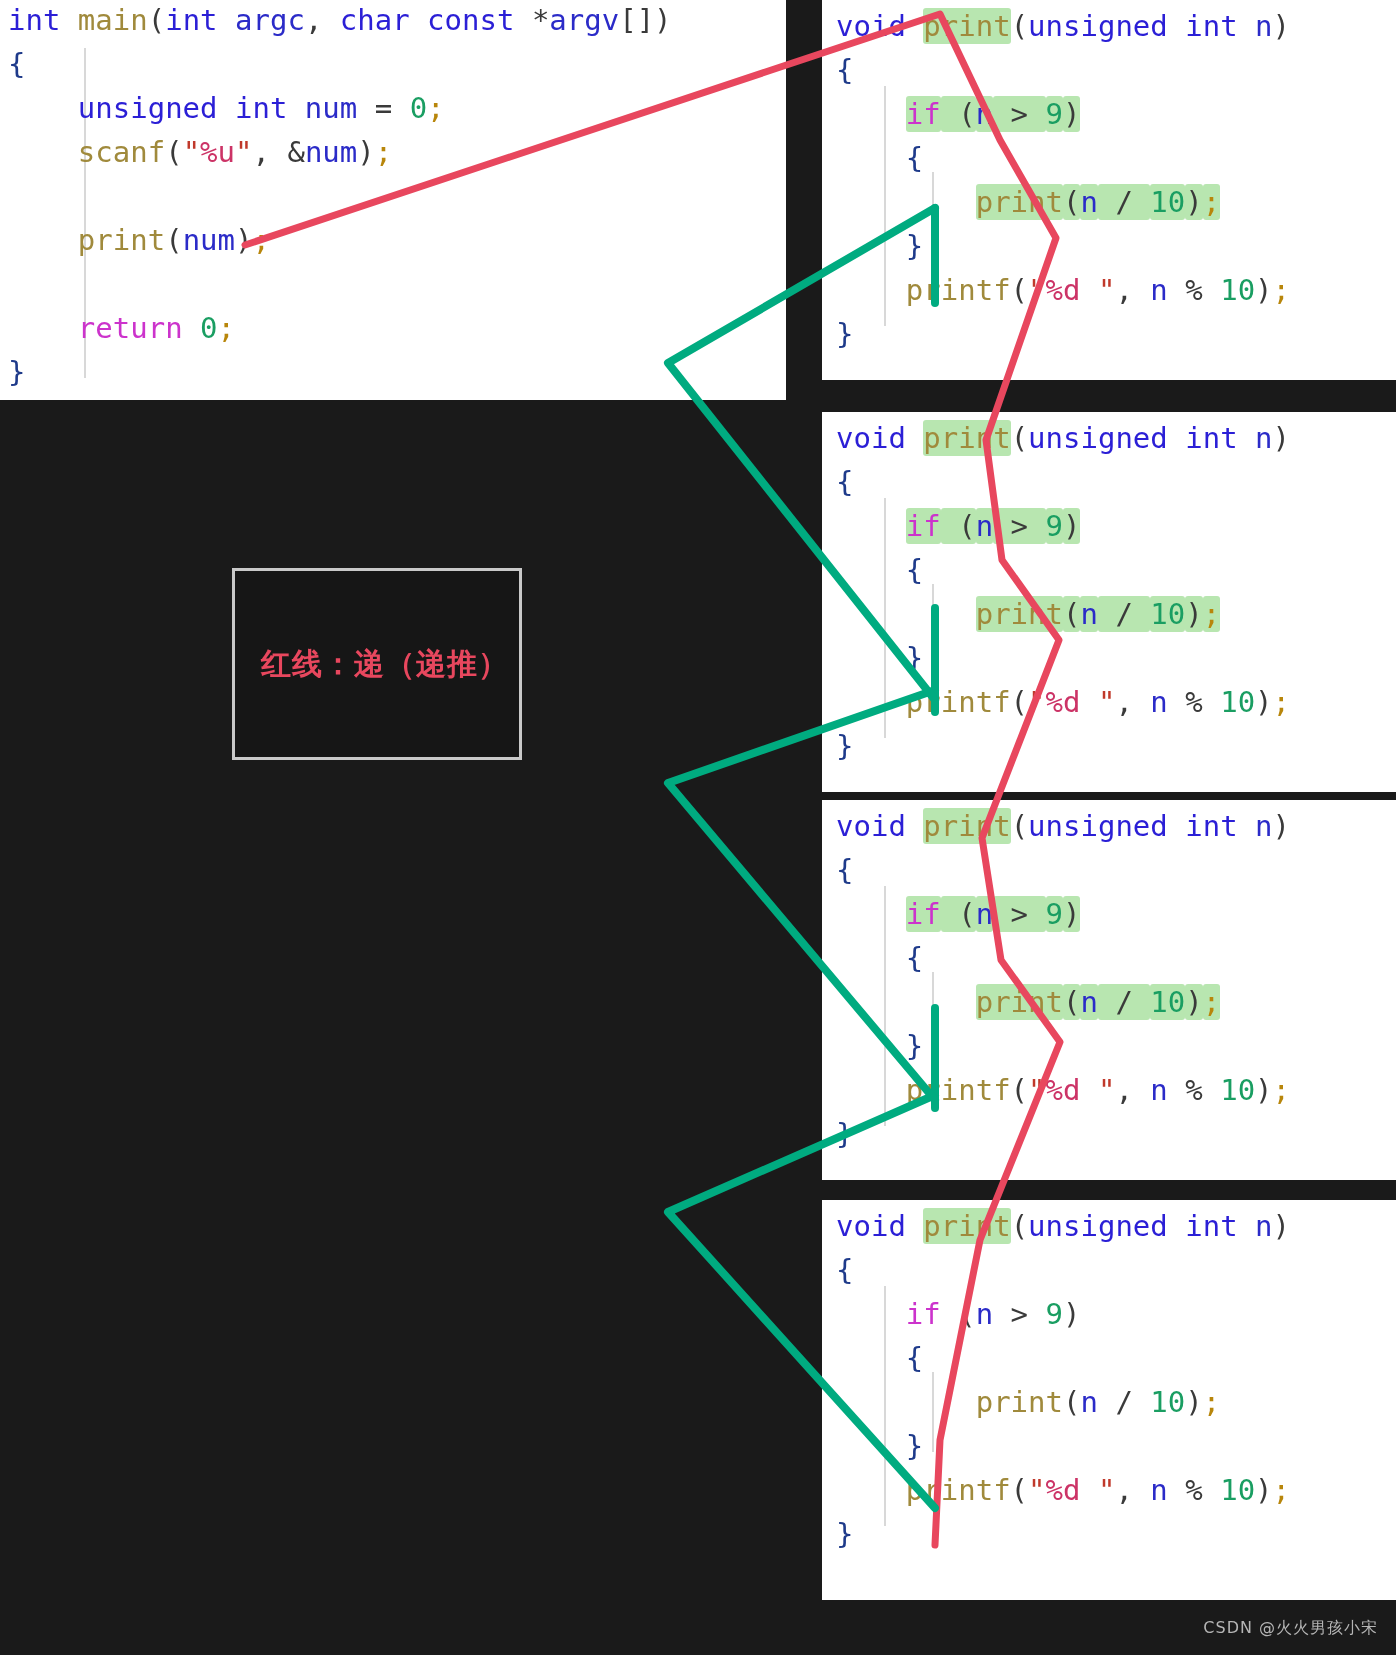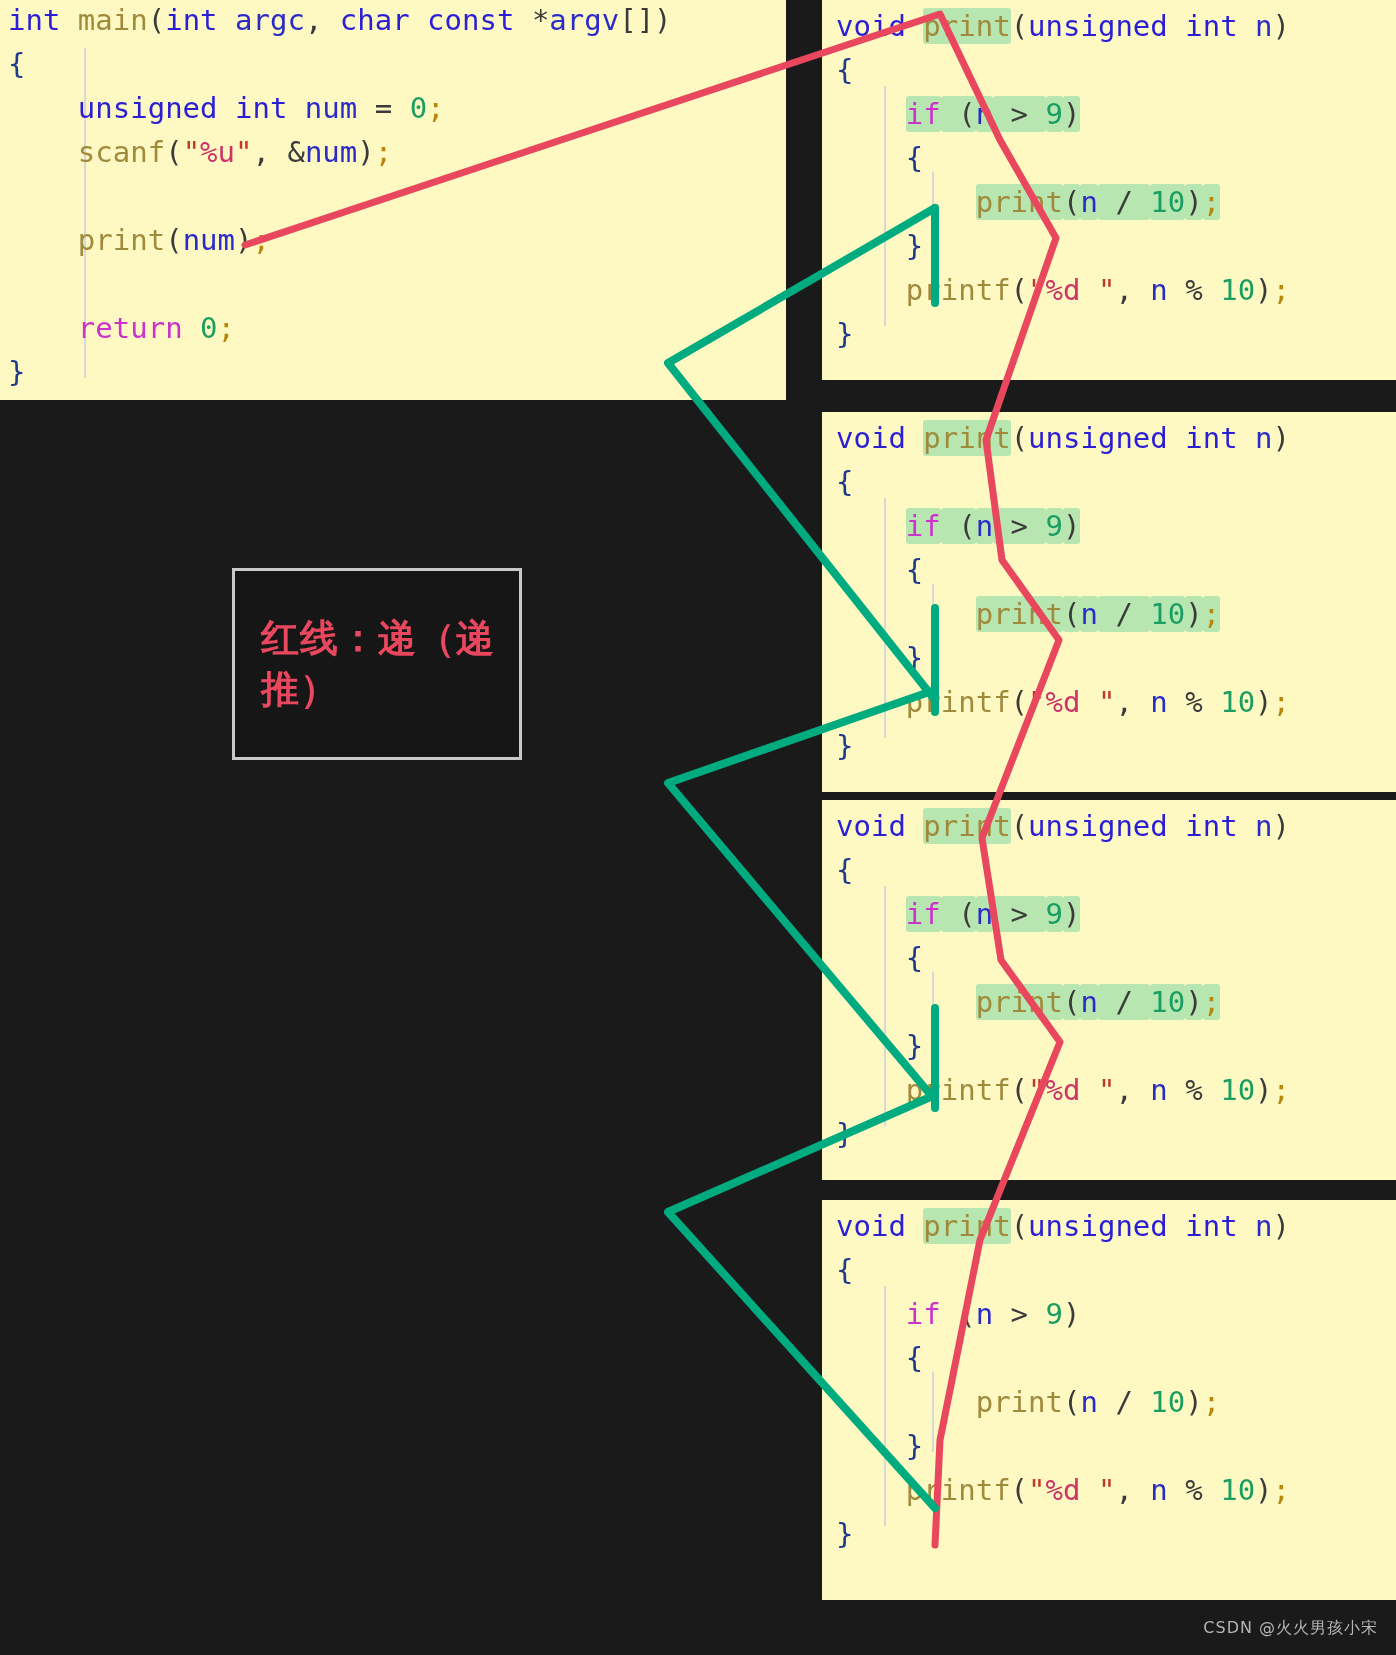--- a/index.html
+++ b/index.html
@@ -7,21 +7,21 @@
     width:1396px;height:1655px;
     background:#1a1a1a;
     font-family:"DejaVu Sans Mono","Liberation Mono",monospace;
     position:relative;overflow:hidden;
   }
   .stage{position:absolute;inset:0;width:1396px;height:1655px;}
 
   
   .panel{
     position:absolute;
-    background:#fef9c3;
+    background:#ffffff;
     box-sizing:border-box;
     overflow:hidden;
   }
   .code{
     font-family:"DejaVu Sans Mono","Liberation Mono",monospace;
     white-space:pre;
     line-height:1.0;
     margin:0;
   }
   .ln{position:relative;height:44px;display:block;}
@@ -53,21 +53,21 @@
     border:3px solid #c9c9c9;
     background:#161616;
     box-sizing:border-box;
     display:flex;flex-direction:column;
     justify-content:center;
     padding-left:26px;
     gap:18px;
   }
   .legend div{
     font-family:Liberation Serif, serif;
-    font-size:38px;font-weight:700;letter-spacing:1px;
+    font-size:30px;font-weight:700;letter-spacing:1px;
   }
   .legend .red{color:#e8475e;}
   .legend .green{color:#0aab80;}
 
   
   .overlay{position:absolute;left:0;top:0;width:1396px;height:1655px;pointer-events:none;}
 
   
   .watermark{
     position:absolute;right:18px;bottom:16px;

